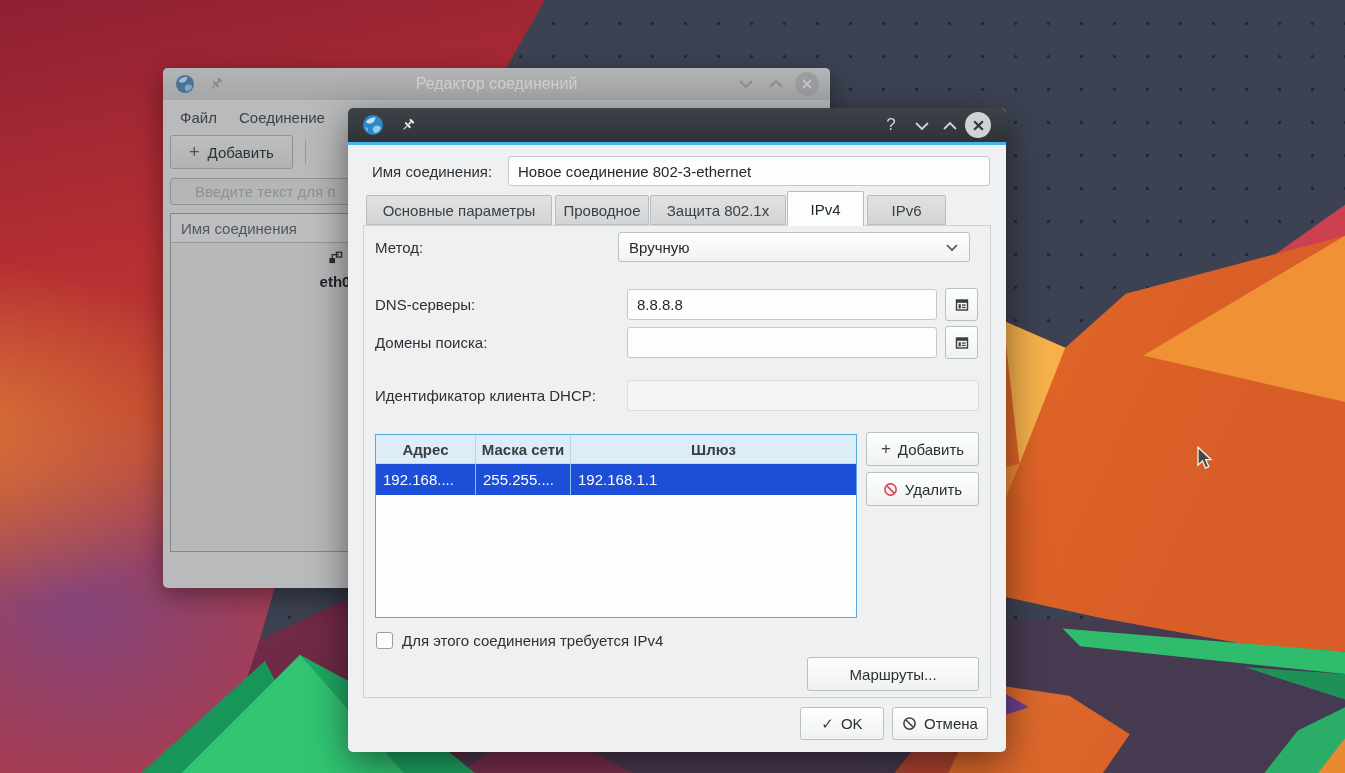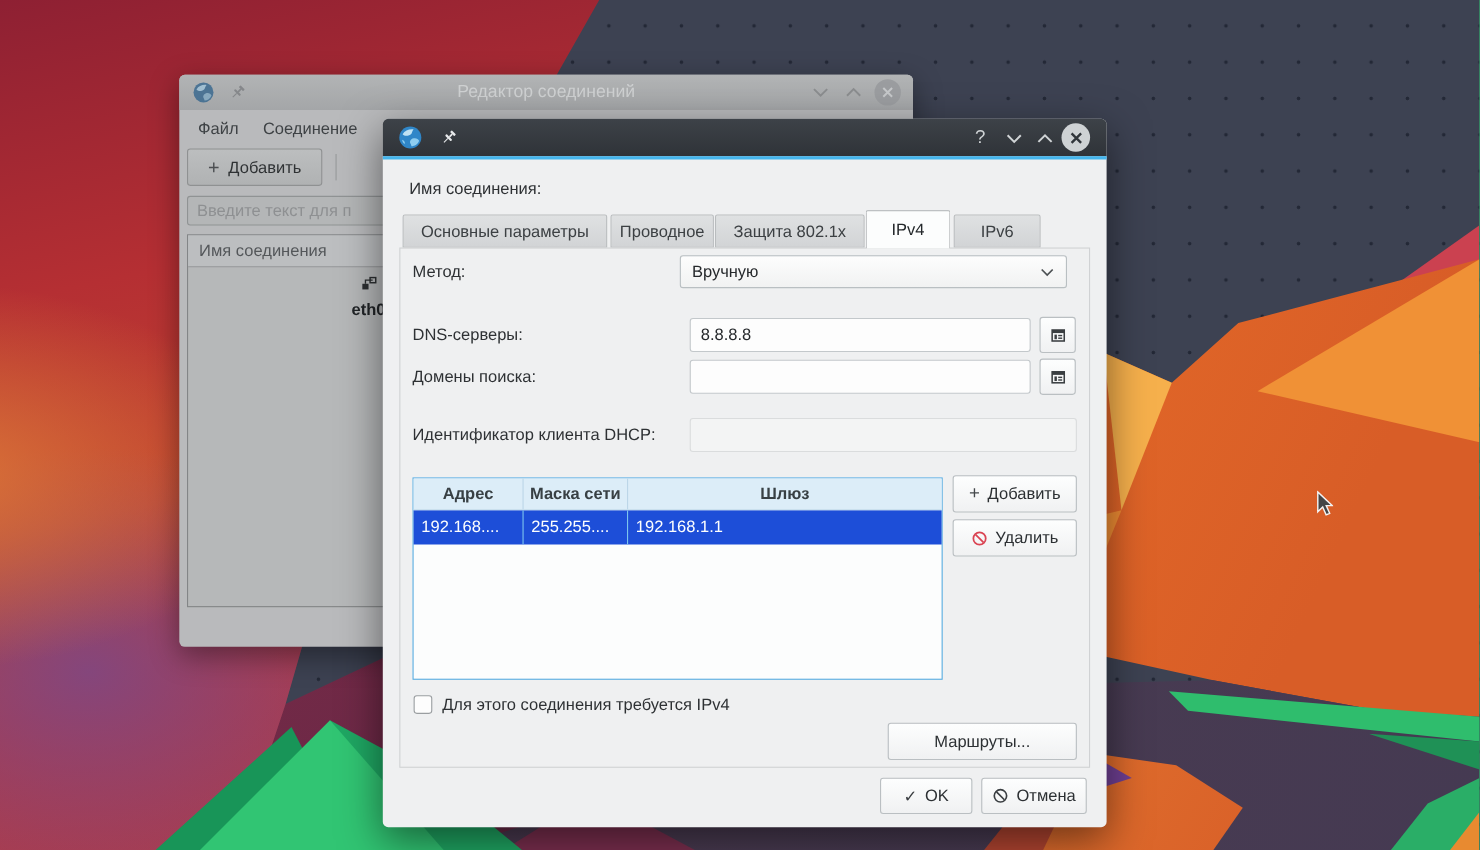--- a/index.html
+++ b/index.html
@@ -41,21 +41,21 @@
   
   .bgw{left:163px;top:68px;width:667px;height:520px;background:#b9babc;border-radius:5px;
        box-shadow:0 8px 26px rgba(0,0,0,.4);}
   .bgw-tb{left:0;top:0;width:667px;height:32px;border-radius:5px 5px 0 0;
        background:linear-gradient(#b2b4b5,#a4a6a8);display:flex;align-items:center;}
   .bgw-title{position:absolute;left:0;right:0;text-align:center;color:#cfd1d2;font-size:16px;}
   .bgw-menu{font-size:15px;color:#3e4245;}
   .mbtn{background:linear-gradient(#bcbebf,#b0b2b3);border:1px solid #8f9192;border-radius:3px;
        color:#2f3234;font-size:15px;display:flex;align-items:center;justify-content:center;gap:8px;}
   .bgw-input{background:#b4b6b7;border:1px solid #909394;border-radius:3px;color:#8e9092;
-       font-size:15px;padding:0 8px;font-family:inherit;}
+       font-size:15px;padding:0 24px;font-family:inherit;}
   .bgw-input::placeholder{color:#8e9092;opacity:1;}
   .bgw-list{border:1px solid #838587;background:#b6b8b9;}
   .bgw-listhdr{height:28px;border-bottom:1px solid #97999b;display:flex;align-items:center;
        padding:0 10px;color:#54575a;font-size:15px;background:#bcbec0;}
   .bgw-row{display:flex;align-items:center;gap:8px;padding:7px 8px 0 8px;color:#212427;
        font-size:15px;font-weight:bold;flex-direction:column;}
   
   .dlg{left:348px;top:108px;width:658px;height:644px;background:#eff0f1;border-radius:5px;
        box-shadow:0 12px 38px rgba(0,0,0,.5);}
   .dlg-tb{left:0;top:0;width:658px;height:34px;border-radius:5px 5px 0 0;
@@ -197,20 +197,21 @@
     </svg>
     <div class="abs circle-close" style="left:617px;top:4px;width:26px;height:26px;background:#ced2d4">
       <svg width="13" height="13" viewBox="0 0 12 12">
           <path d="M2 2 L10 10 M10 2 L2 10" stroke="#31363b" stroke-width="2"></path>
         </svg>
     </div>
   </div>
   <div class="abs dlg-accent"></div>
 
   <div class="abs lbl" style="left:24px;top:48px;height:30px">Имя соединения:</div>
+  <input class="abs input" style="left: 160px; top: 48px; width: 482px; height: 30px;" value="Новое соединение 802-3-ethernet">
 
   <div class="tab abs" style="left:18px;width:186px">
       <span>Основные параметры</span>
     </div>
   <div class="tab abs" style="left:207px;width:94px">
       <span>Проводное</span>
     </div>
   <div class="tab abs" style="left:302px;width:136px">
       <span>Защита 802.1x</span>
     </div>

